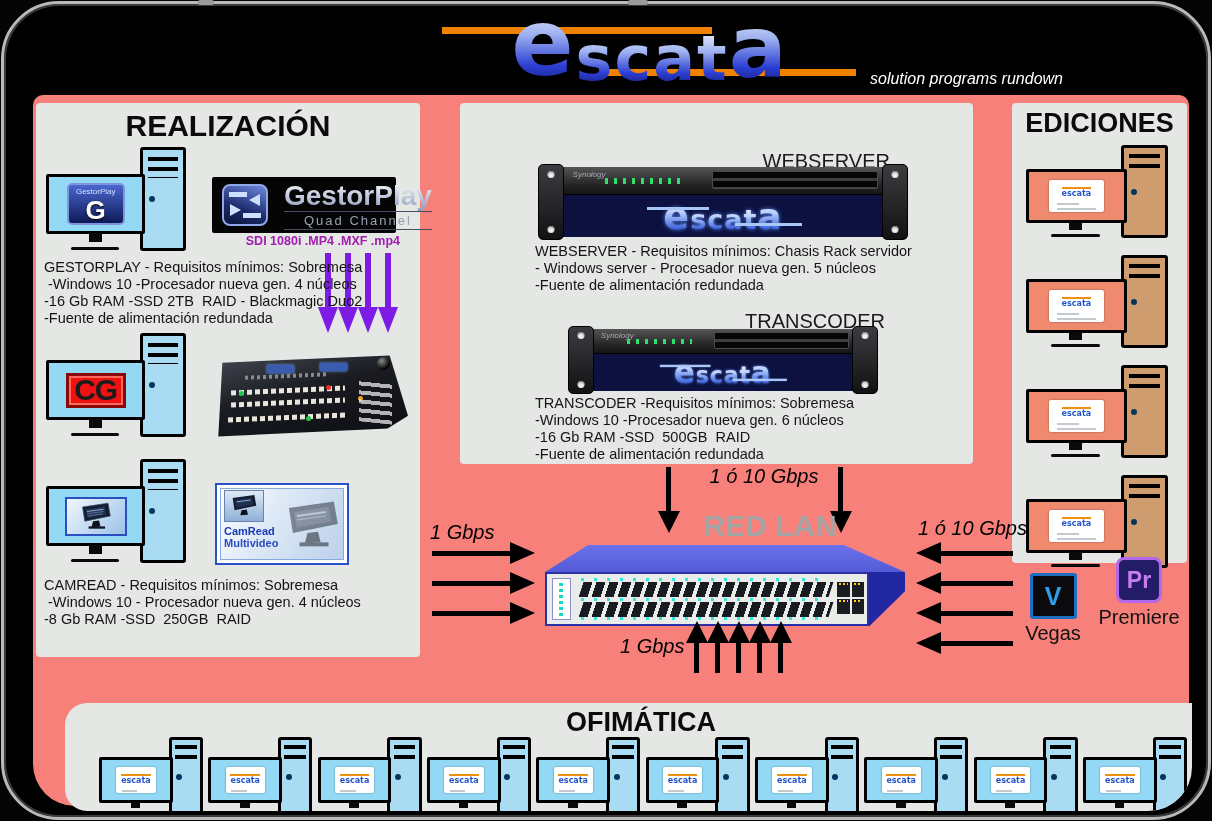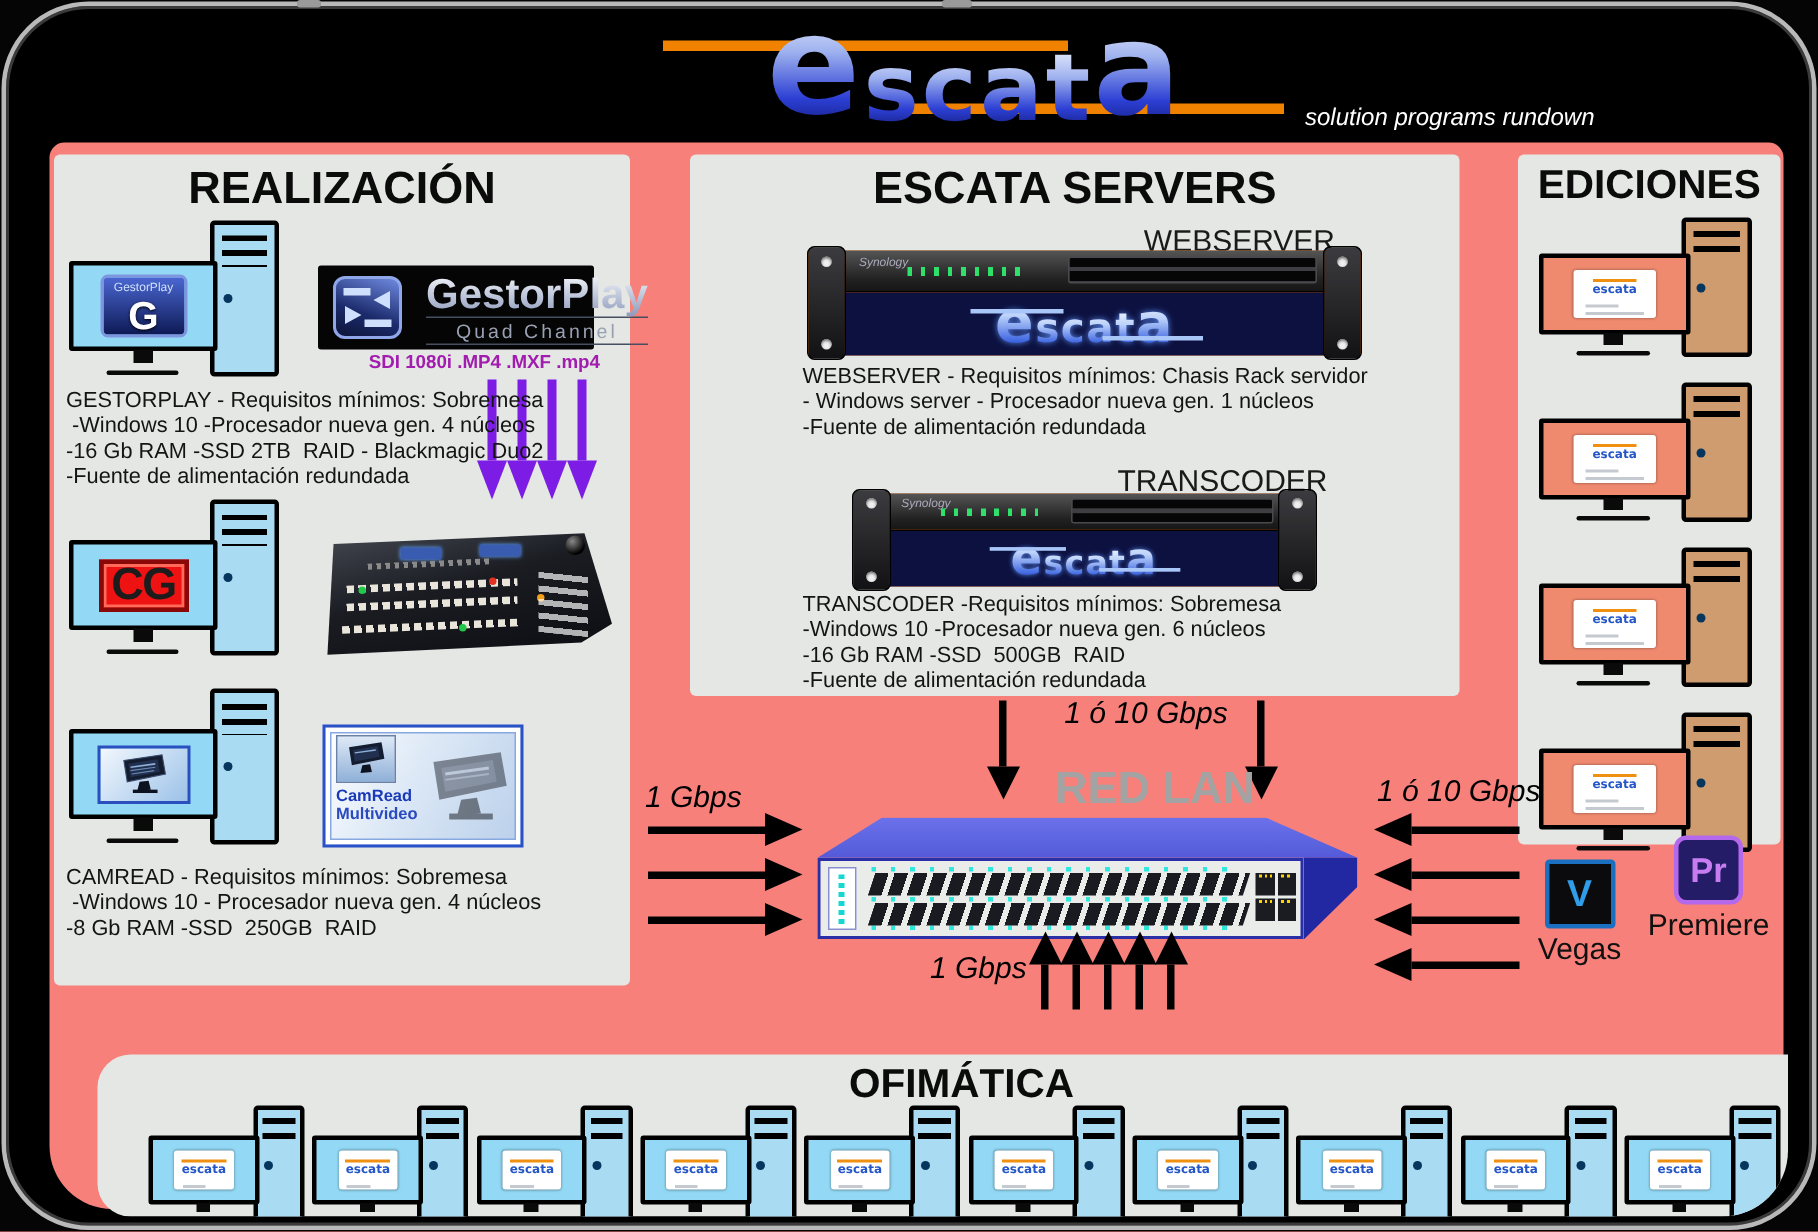--- a/index.html
+++ b/index.html
@@ -115,21 +115,21 @@
             transform:rotate(-2.5deg); }
   .mx-row.dim { background:repeating-linear-gradient(90deg,#8a8a8a 0 3px, transparent 3px 6px); height:4%; }
   .mx-dot { position:absolute; width:5px; height:5px; border-radius:50%; }
   .mx-fader { position:absolute; right:8%; top:32%; width:16%; height:48%; opacity:.85;
               background:repeating-linear-gradient(0deg, rgba(255,255,255,.8) 0 4px, transparent 4px 9px);
               transform:skewY(6deg); }
   .mx-stick { position:absolute; right:9%; top:7%; width:13px; height:13px; border-radius:50%;
               background:radial-gradient(circle at 35% 30%, #888, #000 70%); }
 
   
-  .rack { position:absolute; background:#f97316; border-radius:4px; }
+  .rack { position:absolute; background:#0ea5e9; border-radius:14px; }
   .rack .ear { position:absolute; top:-3px; bottom:-3px; width:26px; z-index:3; border:1px solid #000;
                border-radius:5px; background:linear-gradient(180deg,#3c3c40,#121214); }
   .rack .ear.le { left:0; } .rack .ear.re { right:0; }
   .rack .ear::before, .rack .ear::after { content:""; position:absolute; left:50%; transform:translateX(-50%);
                width:7px; height:7px; border-radius:50%; background:#f0f0f0; box-shadow:inset 0 1px 2px #666; }
   .rack .ear::before { top:8%; } .rack .ear::after { bottom:8%; }
   .rack-top { position:absolute; left:25px; right:25px; top:0; height:40%;
               background:linear-gradient(180deg,#555,#222 70%,#161616); border-bottom:1px solid #000; }
   .rack-brand { position:absolute; left:3%; top:10%; font-size:8px; color:#aab; font-style:italic; }
   .rack-leds { position:absolute; left:13%; top:42%; width:25%; height:22%;
@@ -335,42 +335,41 @@
     </div>
 
     <div class="specs" style="left:8px;top:474px;width:340px;">
       <div>CAMREAD - Requisitos mínimos: Sobremesa</div>
       <div> -Windows 10 - Procesador nueva gen. 4 núcleos</div>
       <div>-8 Gb RAM -SSD  250GB  RAID</div>
     </div>
   </div>
 
   <div class="panel" style="left:430px;top:96px;width:513px;height:361px;">
-    <div class="sec-title" style="top:6px;font-size:30px;">ESCATA SERVERS</div>
 
     <div class="srv-label" style="left:150px;top:47px;width:280px;">WEBSERVER</div>
     <div class="rack" style="left:78px;top:64px;width:370px;height:70px;">
       <span class="ear le"></span>
         <span class="ear re"></span>
       <div class="rack-top">
         <span class="rack-brand">Synology</span>
         <span class="rack-leds"></span>
         <span class="rack-vents"></span>
       </div>
       <div class="rack-face">
         <div class="srv-logo">
           <span class="sbar sb1"></span>
           <span class="glyph g-first">e</span><span class="glyph g-mid">scat</span><span class="glyph g-last">a</span>
           <span class="sbar sb2"></span>
         </div>
       </div>
     </div>
     <div class="specs" style="left:75px;top:140px;width:400px;">
       <div>WEBSERVER - Requisitos mínimos: Chasis Rack servidor</div>
-      <div>- Windows server - Procesador nueva gen. 1 núcleos</div>
+      <div>- Windows server - Procesador nueva gen. 5 núcleos</div>
       <div>-Fuente de alimentación redundada</div>
     </div>
 
     <div class="srv-label" style="left:150px;top:207px;width:275px;">TRANSCODER</div>
     <div class="rack" style="left:108px;top:226px;width:310px;height:62px;">
       <span class="ear le"></span>
         <span class="ear re"></span>
       <div class="rack-top">
         <span class="rack-brand">Synology</span>
         <span class="rack-leds"></span>

